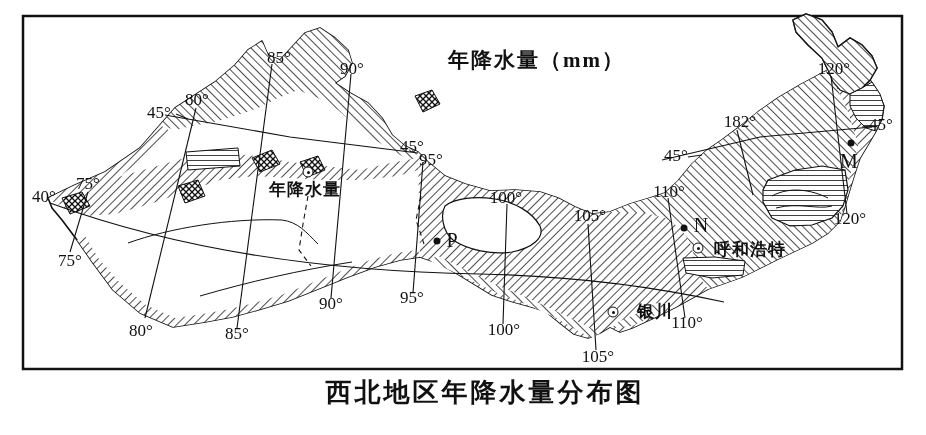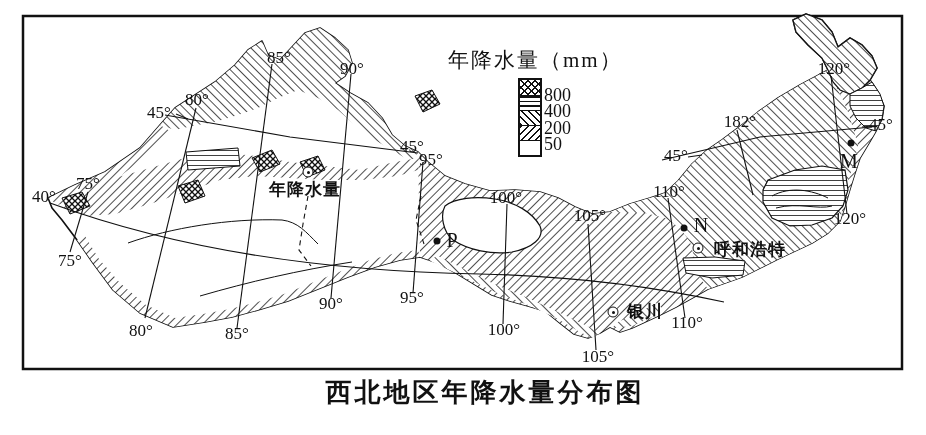--- a/index.html
+++ b/index.html
@@ -28,21 +28,21 @@
   }
   .city-sym .dot{
     position:absolute;left:50%;top:50%;width:3px;height:3px;border-radius:50%;
     background:#111;transform:translate(-50%,-50%);
   }
   .point-dot{
     position:absolute;width:7px;height:7px;border-radius:50%;background:#111;
     transform:translate(-50%,-50%);
   }
   .legend{position:absolute;left:448px;top:46px;}
-  .legend-title{font-size:21px;font-weight:normal;letter-spacing:2px;white-space:nowrap;}
+  .legend-title{font-size:21px;font-weight:bold;letter-spacing:2px;white-space:nowrap;}
   .legend-body{position:relative;margin-top:4px;margin-left:70px;width:120px;}
   .swatch-col{width:20px;border:2px solid #111;background:#fff;}
   .sw{width:20px;height:15px;box-sizing:border-box;}
   .sw + .sw{border-top:1.6px solid #111;}
   .sw-cross{background-image:
      repeating-linear-gradient(45deg,#111 0 1.4px,transparent 1.4px 5px),
      repeating-linear-gradient(135deg,#111 0 1.4px,transparent 1.4px 5px);}
   .sw-horiz{background-image:repeating-linear-gradient(180deg,#111 0 1.6px,transparent 1.6px 4.6px);}
   .sw-back{background-image:repeating-linear-gradient(45deg,#111 0 1.5px,transparent 1.5px 5px);}
   .sw-slash{background-image:repeating-linear-gradient(135deg,#111 0 1.5px,transparent 1.5px 5px);}
@@ -213,41 +213,28 @@
         <span class="dot"></span>
       </span>
       <span class="city-name" style="left: 305px; top: 189px;">年降水量</span>
       <span class="city-sym" style="left: 698px; top: 248px;">
         <span class="dot"></span>
       </span>
       <span class="city-name" style="left: 750px; top: 249px;">呼和浩特</span>
       <span class="city-sym" style="left: 613px; top: 312px;">
         <span class="dot"></span>
       </span>
-      <span class="city-name" style="left: 645px; top: 311px;">银川</span>
+      <span class="city-name" style="left: 645px; top: 311px; padding-left: 20px;">银川</span>
       <span class="point-dot" style="left: 437px; top: 241px;"></span>
       <span class="point-name" style="left: 452px; top: 240px;">P</span>
       <span class="point-dot" style="left: 684px; top: 228px;"></span>
       <span class="point-name" style="left: 701px; top: 225px;">N</span>
       <span class="point-dot" style="left: 851px; top: 143px;"></span>
       <span class="point-name" style="left: 849px; top: 161px;">M</span>
     </div>
 
   <div class="legend">
     <div class="legend-title">年降水量（mm）</div>
-    <div class="legend-body">
-      <div class="swatch-col">
-        <div class="sw sw-cross"></div>
-        <div class="sw sw-horiz"></div>
-        <div class="sw sw-back"></div>
-        <div class="sw sw-slash"></div>
-        <div class="sw sw-blank"></div>
-      </div>
-      <span class="bound-label bl-0">800</span>
-      <span class="bound-label bl-1">400</span>
-      <span class="bound-label bl-2">200</span>
-      <span class="bound-label bl-3">50</span>
-    </div>
   </div>
 
   <div class="map-title">西北地区年降水量分布图</div>
 
 </div>
 
 </body></html>

